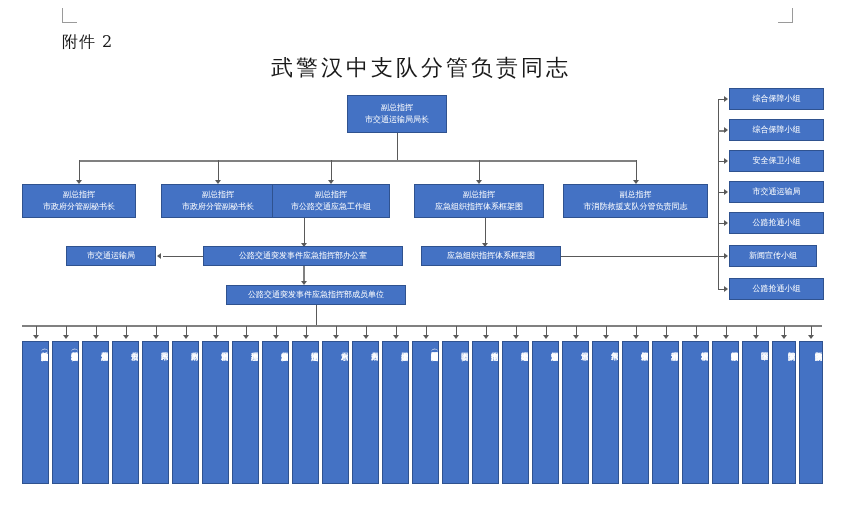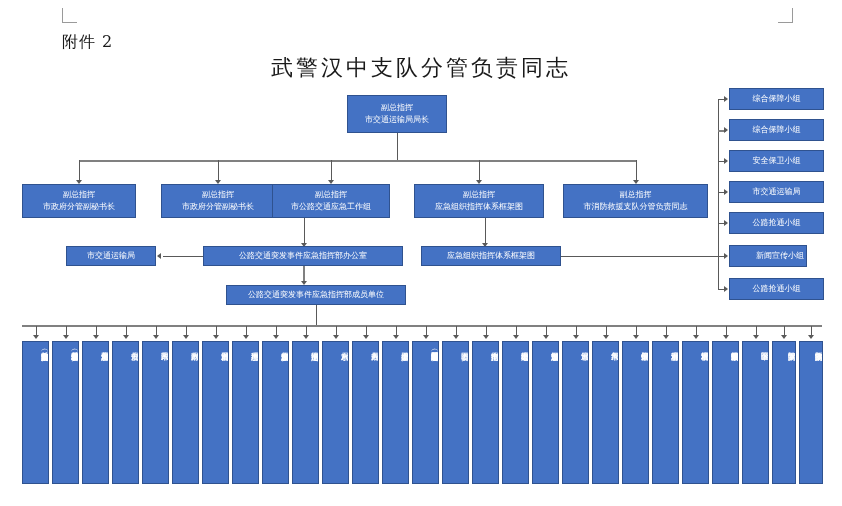--- a/index.html
+++ b/index.html
@@ -156,21 +156,21 @@
   </div>
 <div class="node" style="left:729px;top:150px;width:95px;height:22px;">
   <span>安全保卫小组</span>
   </div>
 <div class="node" style="left:729px;top:181px;width:95px;height:22px;">
   <span>市交通运输局</span>
   </div>
 <div class="node" style="left:729px;top:212px;width:95px;height:22px;">
   <span>公路抢通小组</span>
   </div>
-<div class="node" style="left:729px;top:245px;width:78px;height:22px;justify-content:flex-end;">
+<div class="node" style="left:729px;top:245px;width:88px;height:22px;">
   <span>新闻宣传小组</span>
   </div>
 <div class="node" style="left:729px;top:278px;width:95px;height:22px;">
   <span>公路抢通小组</span>
   </div>
 
 <div class="ln lnv" style="left:718px;top:99px;height:190px;"></div>
 <div class="ln lnh" style="left:718px;top:99px;width:8px;"></div>
 <div class="arrow-right" style="left:724px;top:96px;"></div>
 <div class="ln lnh lngray" style="left:718px;top:130px;width:8px;height:2px;"></div>

